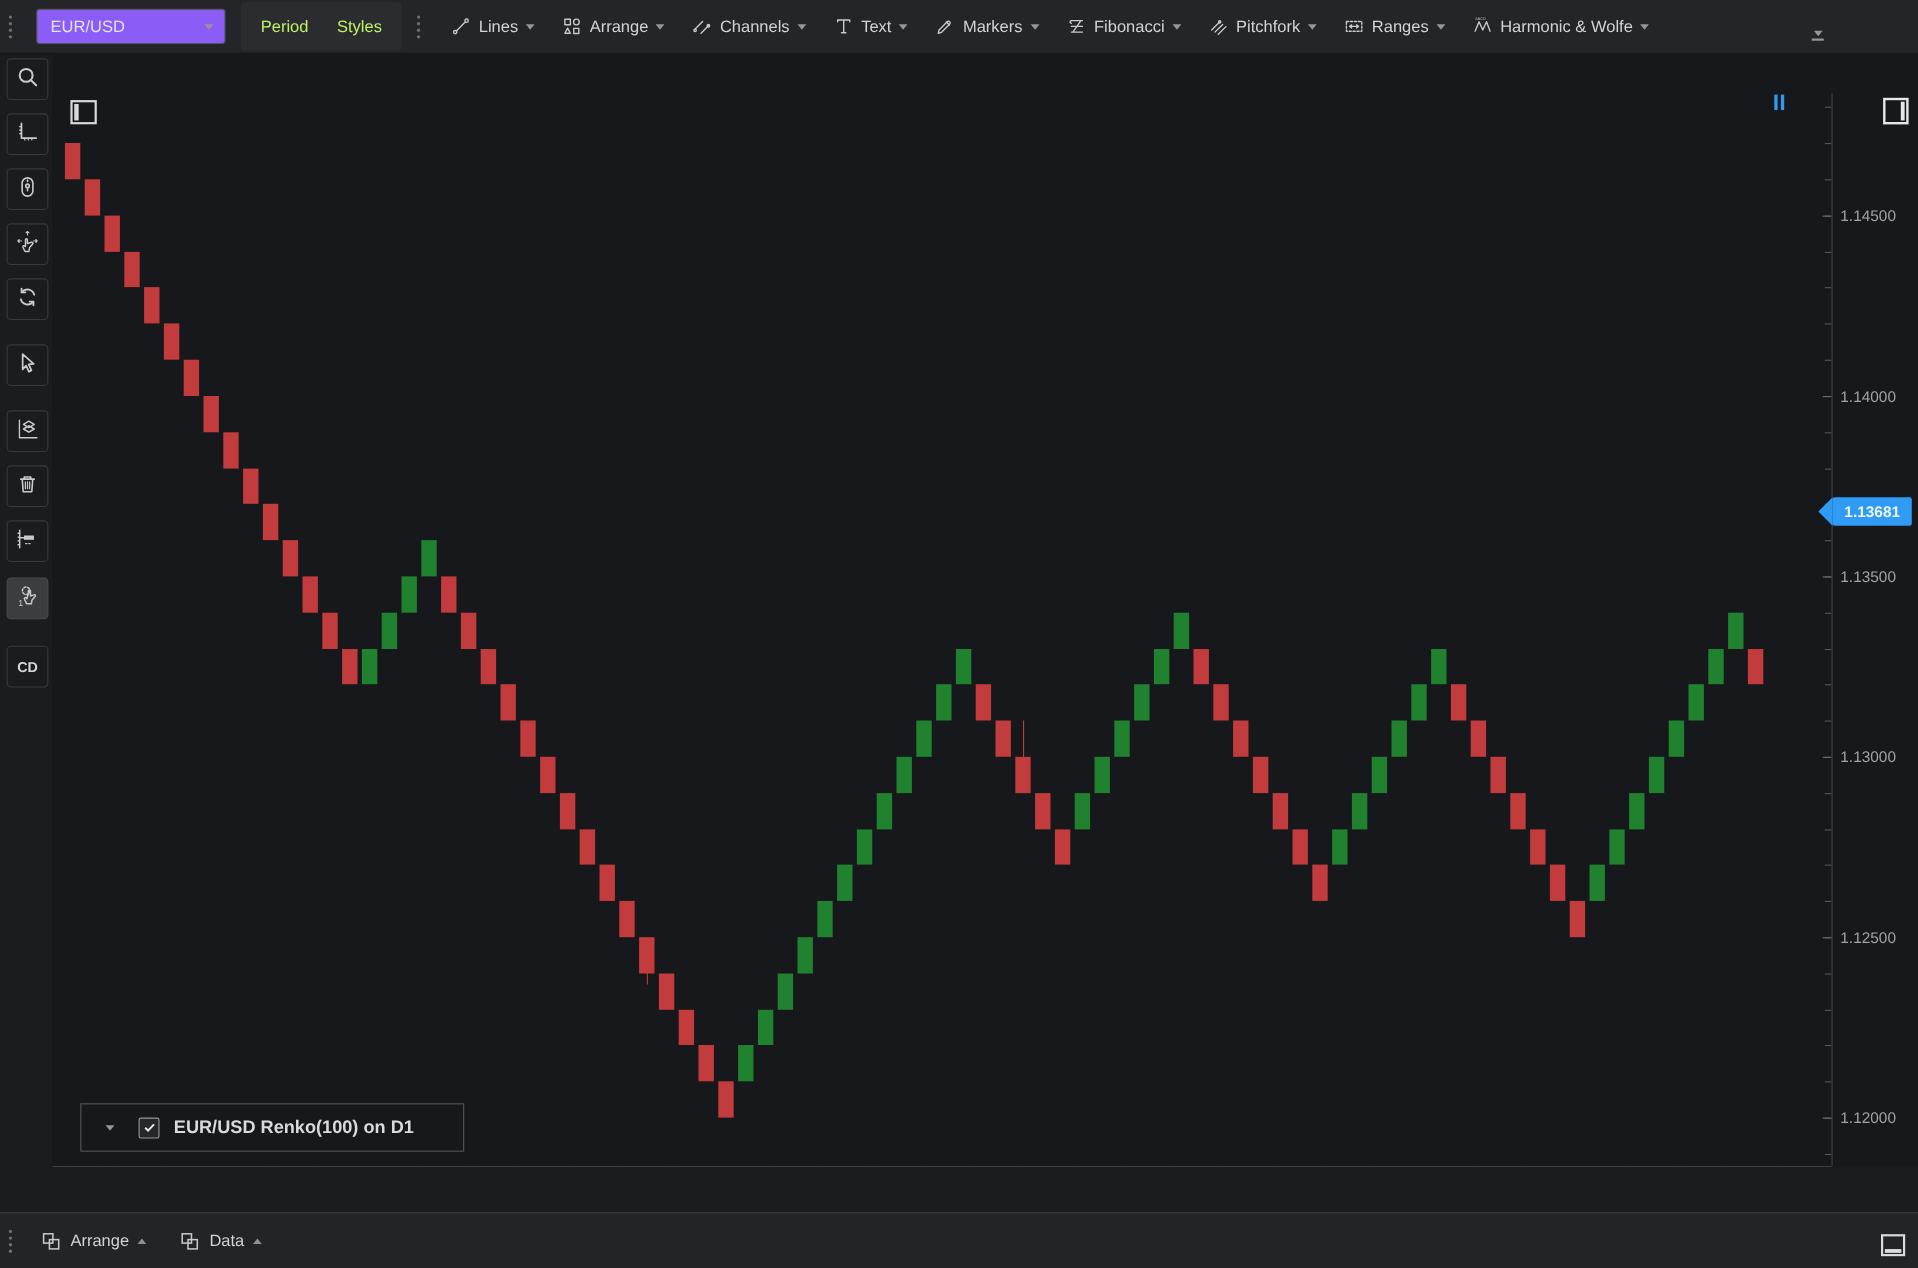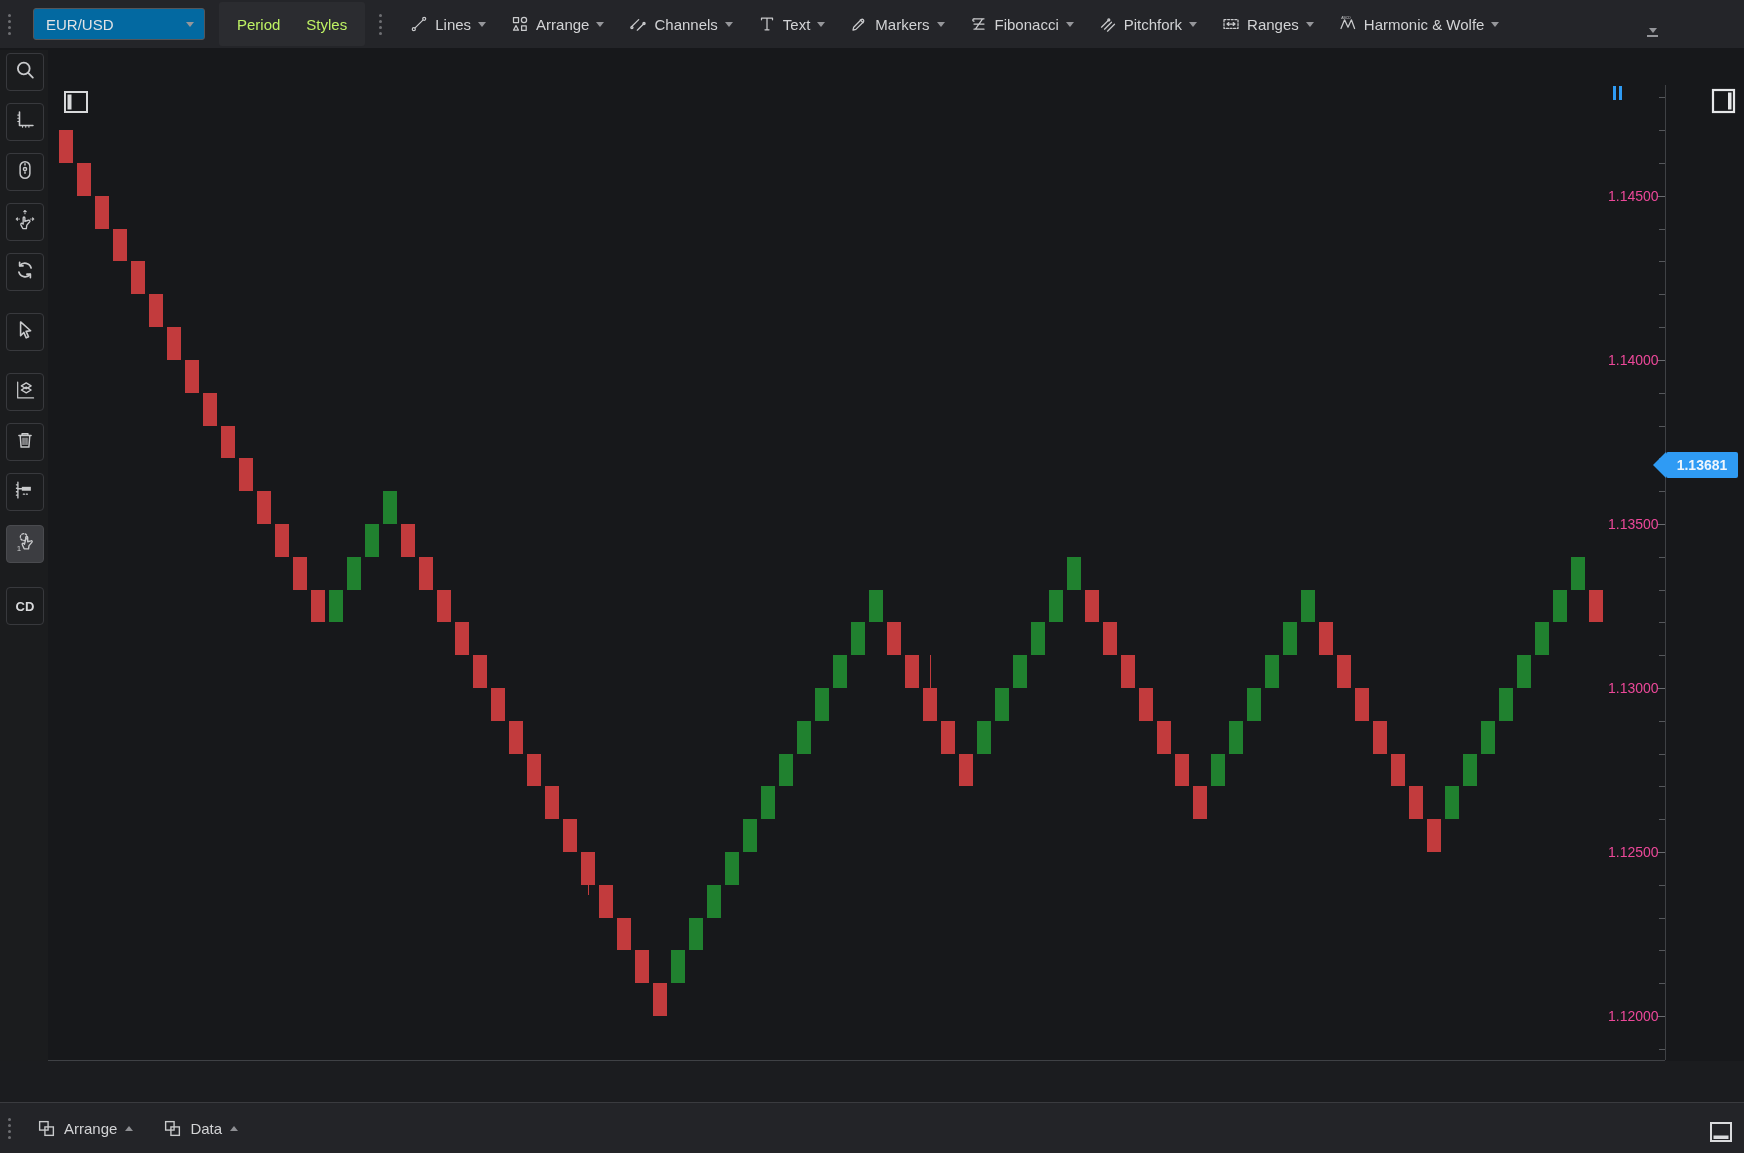--- a/index.html
+++ b/index.html
@@ -6,21 +6,21 @@
   #root{position:relative;width:1744px;height:1153px;overflow:hidden;
         font-family:"Liberation Sans","DejaVu Sans",sans-serif;
         background:#17181b;color:#d6d7d9;-webkit-font-smoothing:antialiased;}
   
   #toolbar{position:absolute;left:0;top:0;width:1744px;height:48px;background:#242529;
            display:flex;align-items:center;}
   .vdots{display:inline-flex;flex-direction:column;gap:3px;margin:0 8px;}
   .vdots b{width:3px;height:3px;border-radius:50%;background:#6e6f73;}
   #symbol-combo{display:flex;align-items:center;justify-content:space-between;
       width:148px;height:30px;margin-left:14px;padding:0 10px 0 12px;
-      border:1px solid #55565a;border-radius:3px;background:#0369a1;font-size:15px;color:#e2e3e5;}
+      border:1px solid #55565a;border-radius:3px;background:#8b5cf6;font-size:15px;color:#e2e3e5;}
   #pv-group{display:flex;align-items:center;height:44px;margin-left:14px;padding:0 18px;
       background:#2b2c30;border-radius:3px;gap:26px;font-size:15px;color:#bef264;}
   .caret-down{width:0;height:0;border-left:4.5px solid transparent;border-right:4.5px solid transparent;
       border-top:5px solid #95969a;display:inline-block;}
   .caret-up{width:0;height:0;border-left:4.5px solid transparent;border-right:4.5px solid transparent;
       border-bottom:5px solid #8e8f93;display:inline-block;}
   #tools{display:flex;align-items:center;gap:25px;margin-left:20px;}
   .tool{display:flex;align-items:center;gap:7px;font-size:15px;color:#d2d3d5;cursor:default;}
   .tool svg{display:block;}
   #overflow-ctl{position:absolute;right:86px;top:28px;display:flex;flex-direction:column;align-items:center;gap:2px;}
@@ -36,21 +36,21 @@
         display:flex;align-items:center;justify-content:center;background:transparent;}
   .sbtn.sel{background:#3c3d41;border-color:#4a4b4f;}
   .sbtn .cdtxt{font-size:13px;font-weight:bold;color:#d8d9db;}
   
   #chart{position:absolute;left:48px;top:85px;width:1696px;height:975px;background:#17181b;}
   #plotlayer{position:absolute;left:0;top:0;width:1744px;height:1153px;pointer-events:none;}
   .brick{position:absolute;width:14px;}
   .wick{position:absolute;width:1px;}
   #px-axis-line{position:absolute;left:1665px;top:85px;width:1px;height:975px;background:#3f4145;}
   .px-tick{position:absolute;background:#55575b;height:1px;}
-  .px-label{position:absolute;left:1608px;font-size:14px;color:#ec4899;transform:translateY(-50%);}
+  .px-label{position:absolute;left:1673px;font-size:14px;color:#a3a3a3;transform:translateY(-50%);}
   .dt-tick{position:absolute;width:1px;background:#55575b;top:1060px;}
   .dt-label{position:absolute;top:1072px;font-size:15px;color:#c6c8ca;transform:translateX(-50%);}
   #chart-bottom-line{position:absolute;left:48px;top:1060px;width:1617px;height:1px;background:#3f4145;}
   #price-tag{position:absolute;left:1666px;top:452px;width:72px;height:26px;background:#2f9bf4;
       border-radius:2px;display:flex;align-items:center;justify-content:center;
       font-size:14px;font-weight:bold;color:#eef6fd;}
   #price-tag .tip{position:absolute;left:-13px;top:0;width:0;height:0;
       border-top:13px solid transparent;border-bottom:13px solid transparent;border-right:13px solid #2f9bf4;}
   #pause-marker{position:absolute;left:1613px;top:86px;display:flex;gap:3px;}
   #pause-marker i{display:block;width:3px;height:14px;background:#2f9bf4;}
@@ -474,20 +474,29 @@
 
   <div id="px-axis-line"></div>
   <div id="chart-bottom-line"></div>
   <div id="datestrip"></div>
 
   <div id="price-tag" style="top: 451.568px;">
     <span class="tip"></span>
     <span>1.13681</span>
   </div>
 
+  <div id="legend">
+    <span class="caret-down"></span>
+    <span class="cbx">
+      <svg width="12" height="12" viewBox="0 0 12 12" fill="none" stroke="#e8e9eb" stroke-width="1.8">
+        <path d="M2 6.2l2.6 2.6L10 3.2"></path>
+        </svg>
+    </span>
+    <span class="lbl">EUR/USD Renko(100) on D1</span>
+  </div>
 
   <div id="bottombar">
     <span class="vdots">
         <b></b>
         <b></b>
         <b></b>
         <b></b>
       </span>
     <span class="bb-item">
       <svg width="19" height="19" viewBox="0 0 18 18" fill="none" stroke="#c9cacc" stroke-width="1.3">

